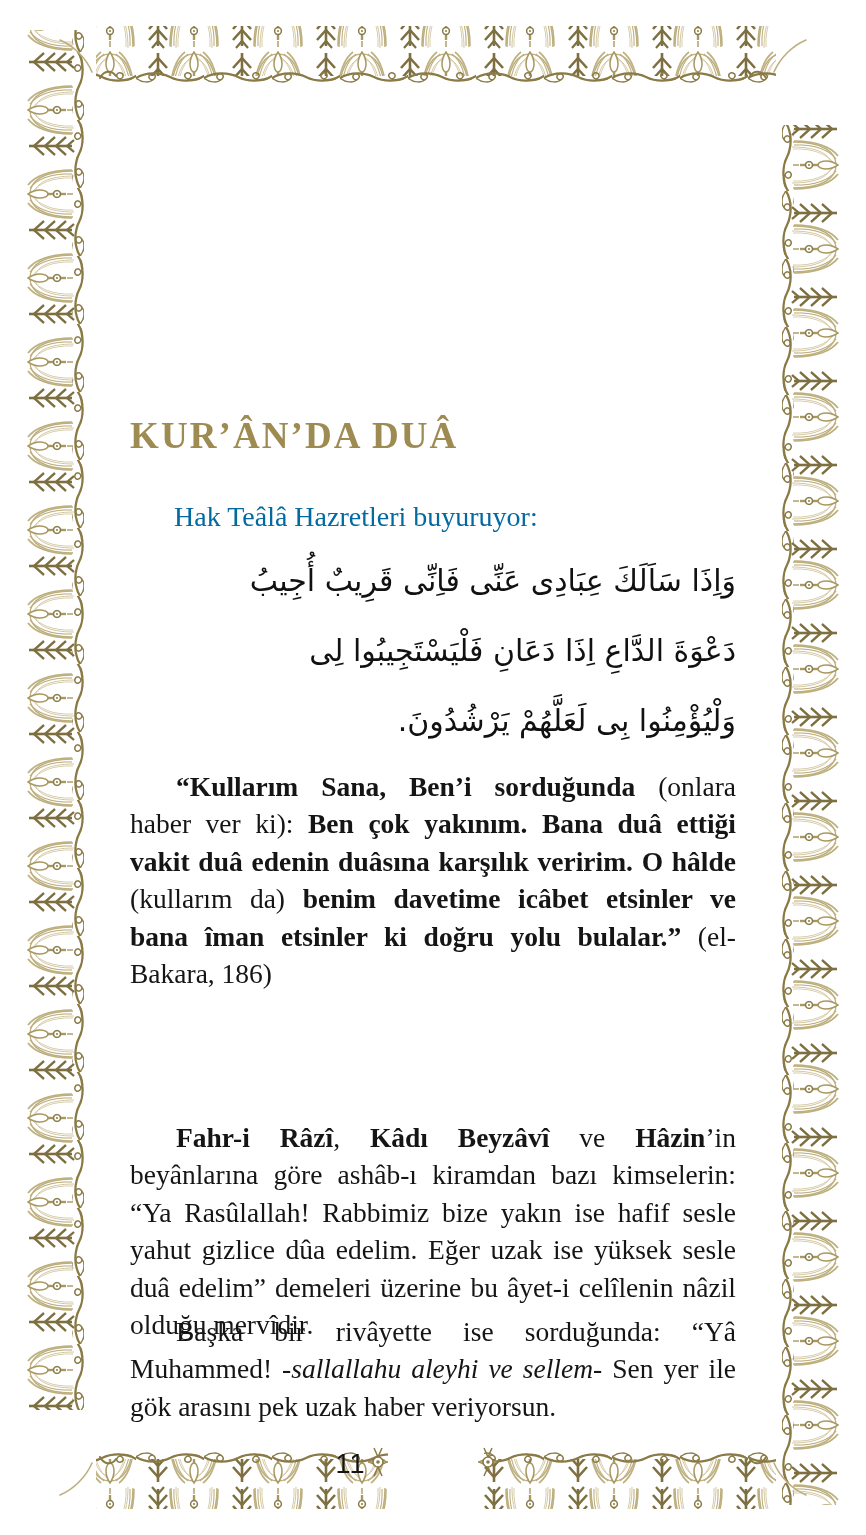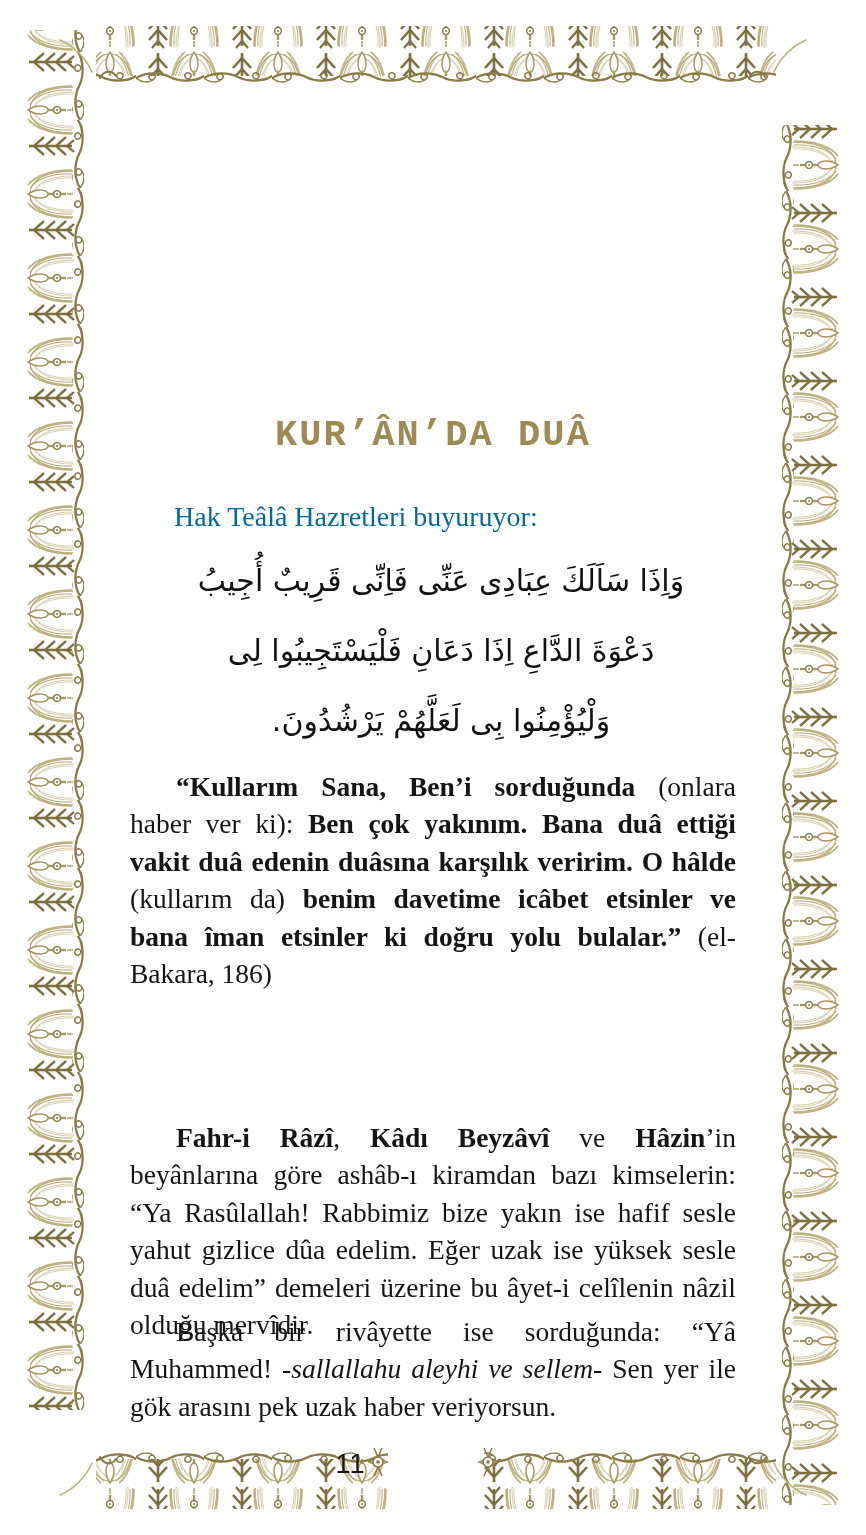--- a/index.html
+++ b/index.html
@@ -31,45 +31,43 @@
     top: 0;
     width: 606px;
     height: 1535px;
   }
 
   .page-title {
     position: absolute;
     top: 389px;
     left: 0;
     width: 606px;
-    text-align: center;
-    font-family: Liberation Mono, monospace;
+    font-family: Liberation Serif, serif;
     font-size: 37px;
     font-weight: 700;
     letter-spacing: 2.1px;
     color: #9d8b52;
     white-space: nowrap;
   }
 
   .intro-line {
     position: absolute;
     top: 500px;
     left: 44px;
     font-size: 28px;
     line-height: 34px;
     color: #0369a1;
   }
 
   .arabic-block {
     position: absolute;
     top: 546px;
-    left: 8px;
+    left: 0;
     width: 606px;
     direction: rtl;
-    text-align: center;
     color: #111111;
     font-family: "DejaVu Sans", "Liberation Sans", sans-serif;
     font-size: 30px;
     line-height: 70px;
     letter-spacing: 0.5px;
   }
   .arabic-line { display: block; white-space: nowrap; }
 
   .body-para {
     position: absolute;

